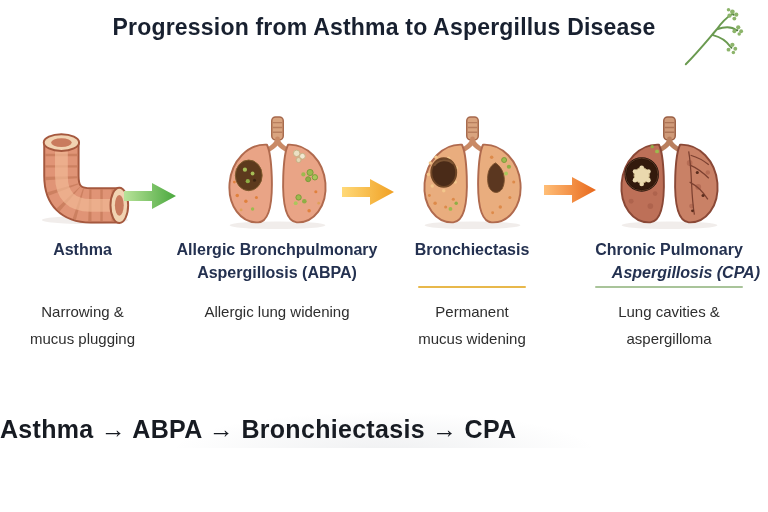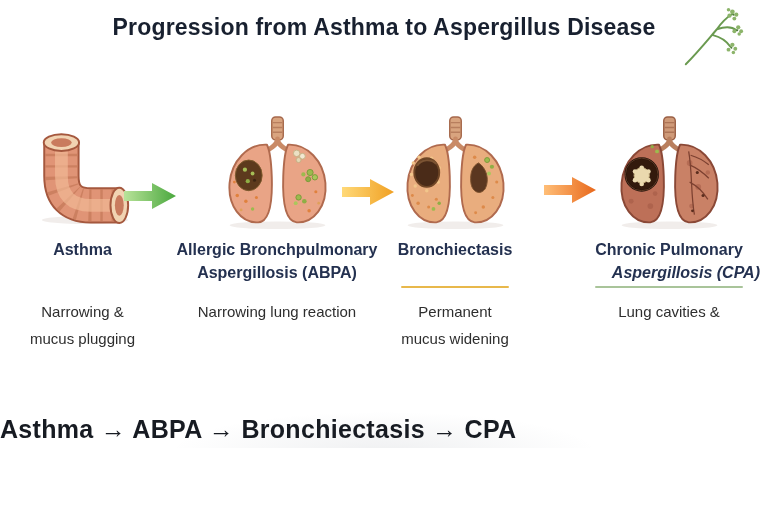--- a/index.html
+++ b/index.html
@@ -8,21 +8,21 @@
     font-family:Liberation Sans, sans-serif;color:#18202f;
   }
   .title{
     position:absolute;top:14px;left:0;right:0;margin:0;text-align:center;
     font-size:23px;font-weight:700;letter-spacing:.2px;color:#18202f;
   }
   .sprig{position:absolute;top:4px;right:22px;width:68px;height:68px;}
   .stage{position:absolute;top:112px;text-align:center;}
   .stage-1{left:10px;width:145px;}
   .stage-2{left:168px;width:218px;}
-  .stage-3{left:380px;width:150px;text-align:center;}
+  .stage-3{left:397px;width:150px;text-align:center;}
   .stage-4{left:578px;width:182px;}
   .illus{height:120px;display:flex;align-items:center;justify-content:center;}
   .stage-title{margin-top:6px;height:48px;font-size:16px;font-weight:700;color:#243150;line-height:1.45;}
   .stage-title .em{font-style:italic;text-align:right;}
   .rule{height:2px;border-radius:1px;margin:0 auto 10px auto;}
   .rule-amber{width:108px;background:#e8b84b;}
   .rule-green{width:148px;background:#a9c49a;}
   .desc{margin-top:12px;font-size:15px;line-height:1.8;color:#2e2e2e;}
   .stage-3 .desc,.stage-4 .desc{margin-top:0;}
   .flow-arrow{position:absolute;}
@@ -143,21 +143,21 @@
         <circle cx="115" cy="80" r="1.6" fill="#e0813d"></circle>
           <circle cx="108" cy="100" r="1.8" fill="#e0813d"></circle>
           <circle cx="118" cy="92" r="1.4" fill="#e0a05a"></circle>
       </svg>
     </div>
     <div class="stage-title">
       <div>Allergic Bronchpulmonary</div>
       <div>Aspergillosis (ABPA)</div>
     </div>
     <div class="desc">
-      <div>Narrowing lung reaction</div>
+      <div>Allergic lung widening</div>
       <div></div>
     </div>
   </div>
 
   <div class="flow-arrow fa-2">
     <svg viewBox="0 0 58 36" width="58" height="36">
       <defs>
           <linearGradient id="g2" x1="0" y1="0" x2="1" y2="0">
         <stop offset="0" stop-color="#ffd978"></stop>
             <stop offset="1" stop-color="#f0a023"></stop>
@@ -266,20 +266,21 @@
           <circle cx="99" cy="100" r="1.5" fill="#5a2d1e"></circle>
       </svg>
     </div>
     <div class="stage-title">
       <div>Chronic Pulmonary</div>
       <div class="em">Aspergillosis (CPA)</div>
     </div>
     <div class="rule rule-green"></div>
     <div class="desc">
       <div>Lung cavities &amp;</div>
+      <div>aspergilloma</div>
     </div>
   </div>
 
   <div class="summary-halo"></div>
   <div class="summary-text">Asthma → ABPA → Bronchiectasis → CPA</div>
   <div class="summary-arrow">
     <svg viewBox="0 0 505 22" width="505" height="22">
       <defs>
           <linearGradient id="gsum" x1="0" y1="0" x2="1" y2="0">
         <stop offset="0" stop-color="#6a6f78"></stop>

